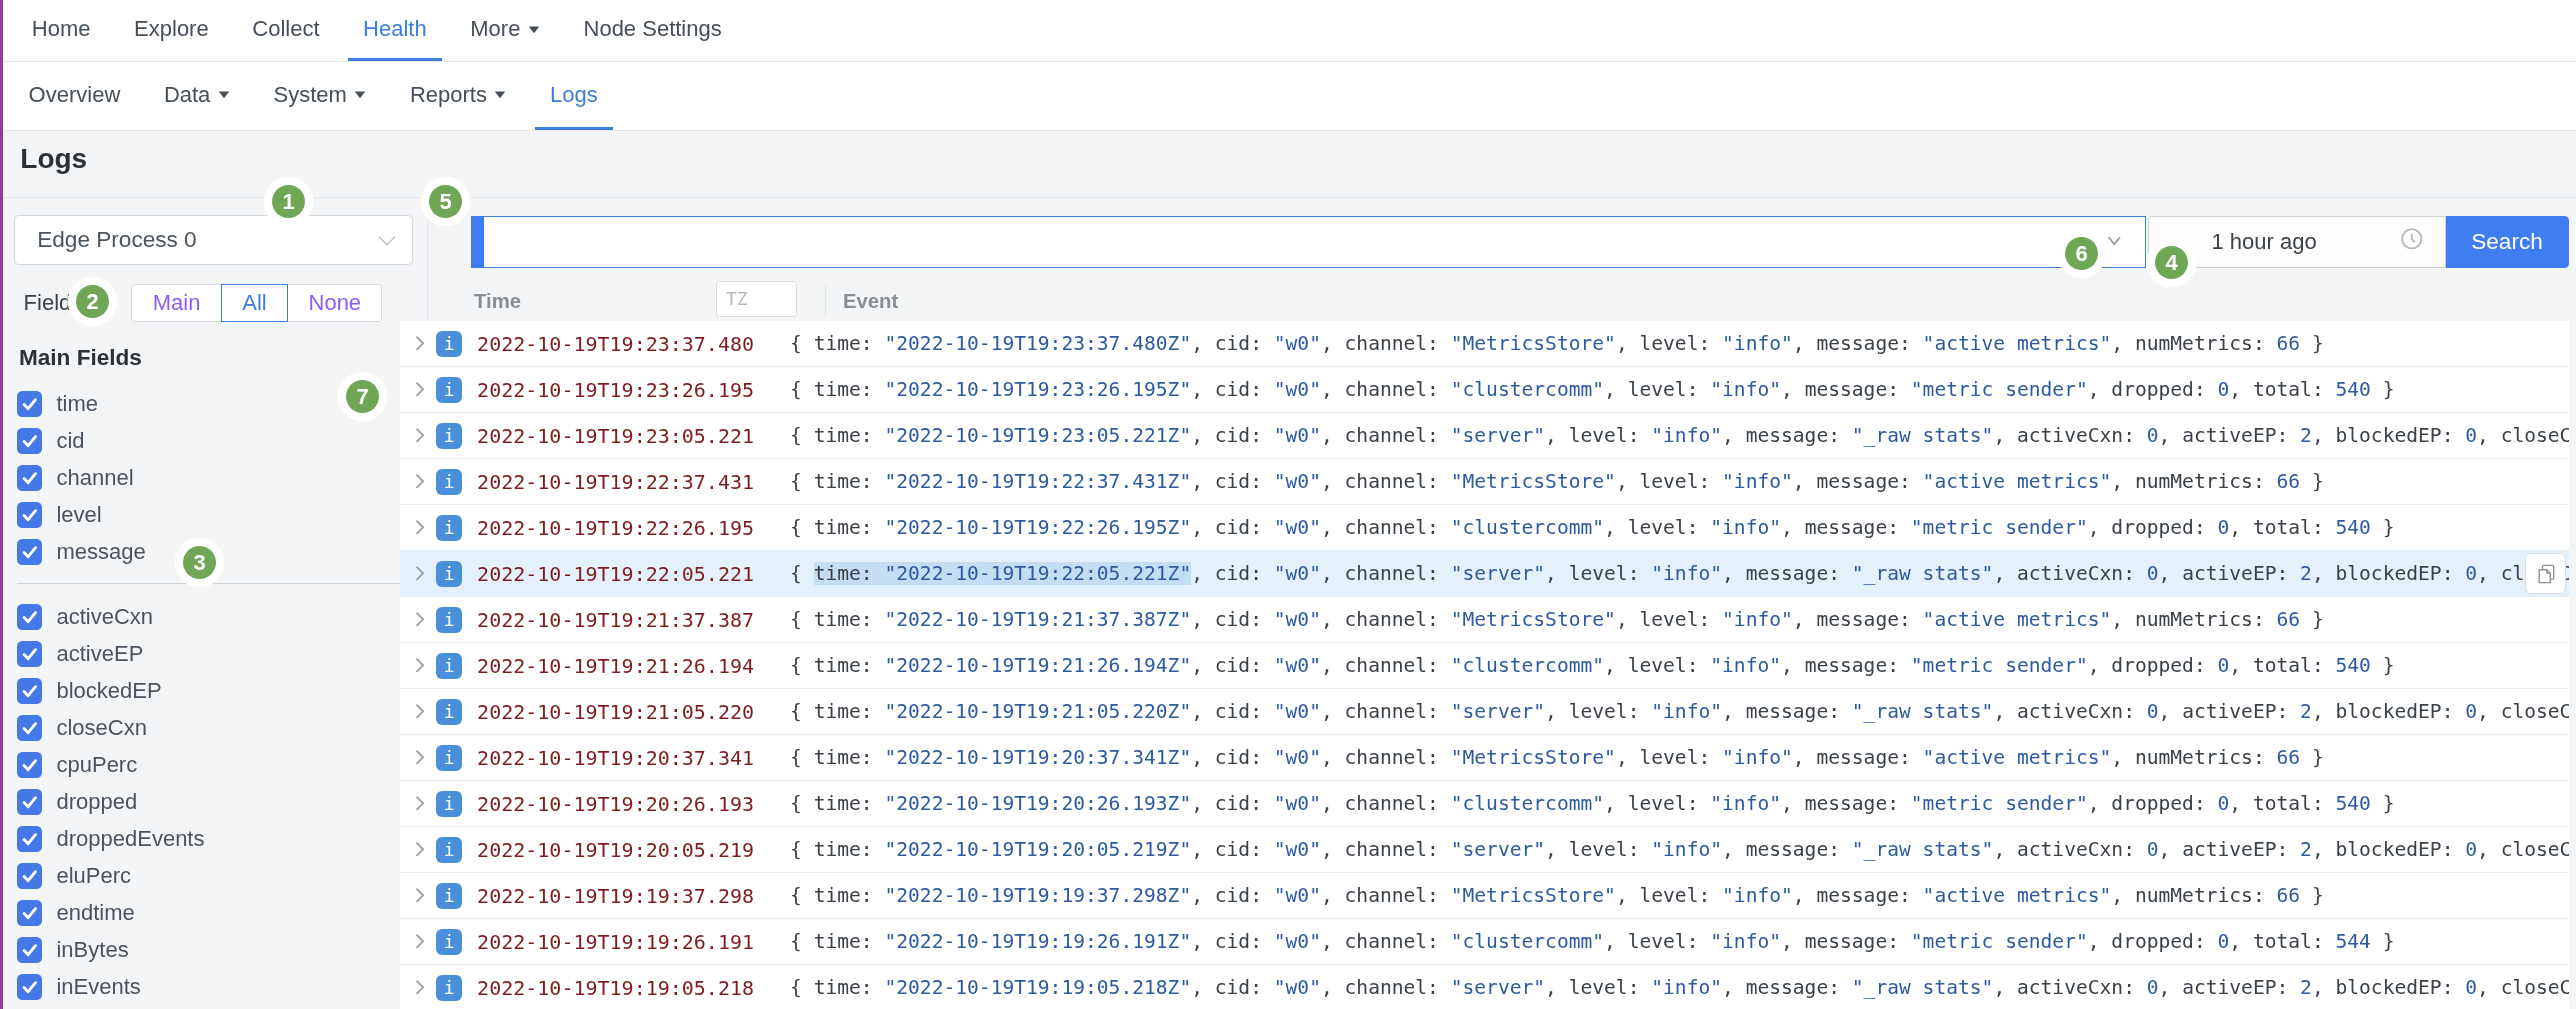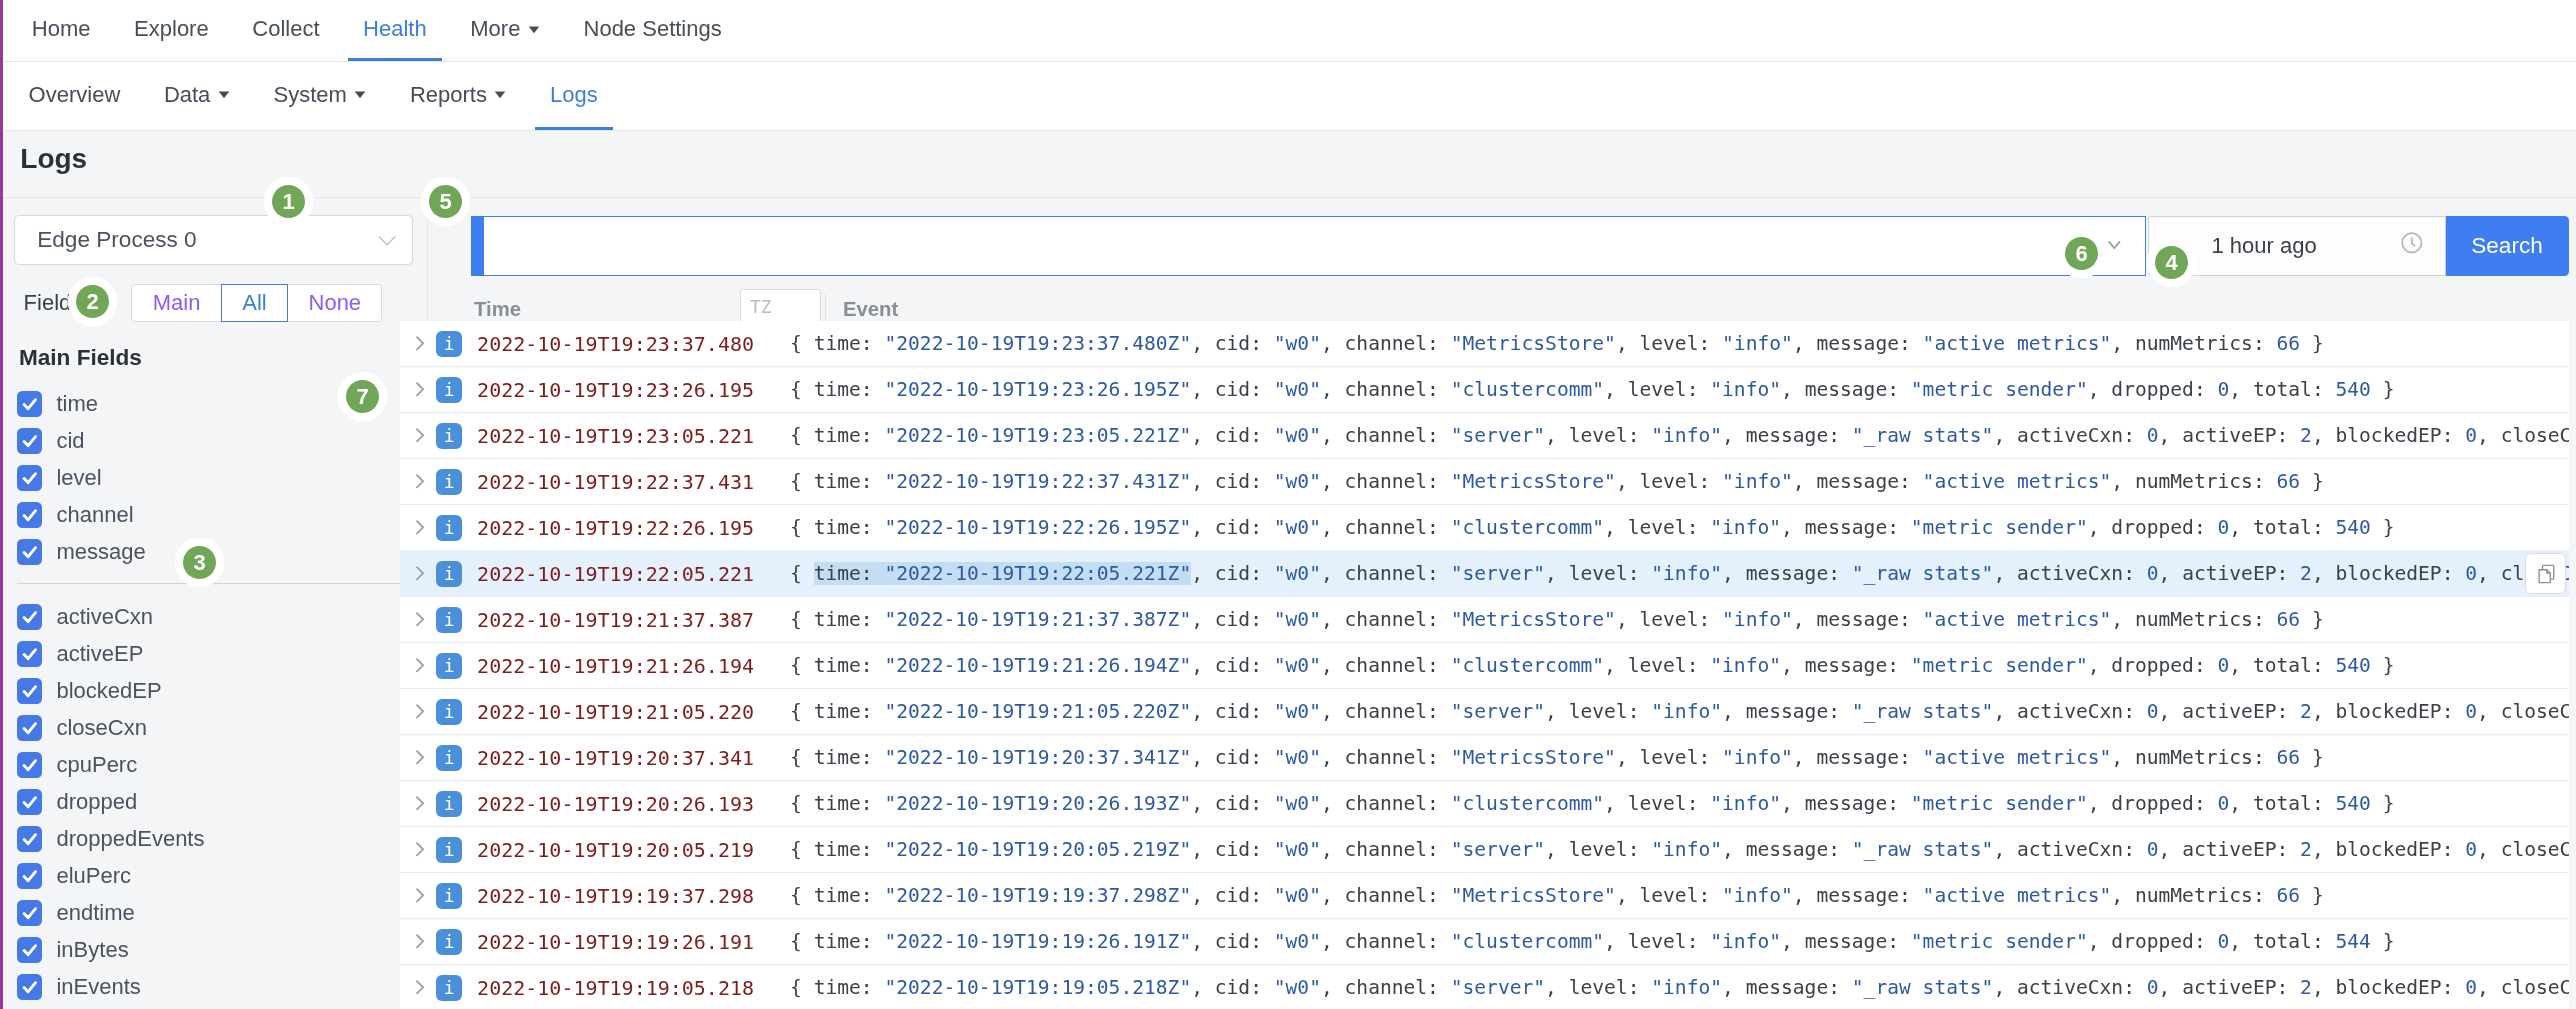--- a/index.html
+++ b/index.html
@@ -41,31 +41,31 @@
   .seg-btn.selected{border-color:var(--accent-blue);color:var(--accent-blue);z-index:2}
   .mf-heading{margin:22.6px 0 0 5.3px;font-size:22.6px;font-weight:bold;color:#2b3138}
   .chk-list{margin-top:15px}
   .chk-row{display:flex;align-items:center;height:37px;cursor:pointer}
   .chk-box{width:25.6px;height:25.6px;border-radius:5.3px;background:var(--checkbox-blue);margin-left:3px;display:flex;align-items:center;justify-content:center;flex:none}
   .chk-label{font-size:22px;color:#4a5360;margin-left:14.3px}
   .group-divider{border:none;border-top:0.8px solid #cfd4d8;margin:12px 10.5px 10.5px 3px}
 
   
   .main{flex:1;position:relative;padding:18px 7.5px 0 43px}
-  .toolbar{display:flex;height:60px}
+  .toolbar{display:flex;height:52px}
   .search-wrap{flex:1;position:relative;border:1.5px solid var(--accent-blue);background:#fff;display:flex;align-items:center}
   .search-bar-accent{width:12px;align-self:stretch;background:var(--button-blue);flex:none}
   .search-input{flex:1;border:none;outline:none;font-size:21px;padding:0 15px;background:transparent;font-family:"Liberation Sans",sans-serif}
   .search-chev{margin-right:19.6px}
   .time-box{width:298px;margin-left:1.5px;border:0.8px solid #cdd3d8;background:#fdfdfe;display:flex;align-items:center;justify-content:space-between;padding:0 19.6px 0 63px;font-size:22px;color:#3a4148;cursor:pointer;border-radius:3px 0 0 3px}
   .search-btn{width:123px;background:var(--button-blue);color:#fff;font-size:22.6px;display:flex;align-items:center;justify-content:center;border:none;border-radius:0 4.5px 4.5px 0;cursor:pointer;font-family:"Liberation Sans",sans-serif}
 
   .thead{margin-top:12px;height:43px;position:relative;border-bottom:1.5px solid #d7dbde;display:flex;align-items:center;color:#878f96;font-size:20.3px;font-weight:bold}
   .th-time{margin-left:3px}
-  .tz-input{position:absolute;left:269px;top:0.8px;width:81px;height:36px;border:0.8px solid #d9dde1;border-radius:3px;background:#fff;font-family:"DejaVu Sans Mono",monospace;font-size:18px;padding:0 9px;color:#4a5360;outline:none}
+  .tz-input{position:absolute;left:245px;top:0.8px;width:81px;height:36px;border:0.8px solid #d9dde1;border-radius:3px;background:#fff;font-family:"DejaVu Sans Mono",monospace;font-size:18px;padding:0 9px;color:#4a5360;outline:none}
   .tz-input::placeholder{color:#b6bcc2}
   .th-vline{position:absolute;left:354px;top:6px;height:30px;border-left:0.8px solid #dfe3e6}
   .th-event{position:absolute;left:372px}
 
   .lrows{position:absolute;left:43px;right:7.5px;top:123px;bottom:-75px;overflow:hidden}
   .lrow{height:46px;display:flex;align-items:center;border-bottom:0.8px solid #e9edf0;background:#fff;position:relative;cursor:pointer}
   .lrow.hl{background:var(--row-highlight)}
   .exp{width:22.6px;margin-left:7.5px;flex:none;display:flex;align-items:center}
   .ibadge{width:26px;height:26px;border-radius:6px;background:var(--info-badge-blue);color:#fff;font-family:"DejaVu Sans Mono",monospace;font-size:18px;display:flex;align-items:center;justify-content:center;margin-left:6px;flex:none}
   .ts{font-family:"DejaVu Sans Mono",monospace;font-size:20px;color:#7f1d1d;margin-left:15px;width:313px;flex:none}
@@ -175,29 +175,29 @@
               </svg>
             </span>
             <span class="chk-label">cid</span>
           </div>
           <div class="chk-row">
             <span class="chk-box">
               <svg width="19.6" height="19.6" viewBox="0 0 24 24">
                 <polyline points="5,13 10,18 19,7" fill="none" stroke="#fff" stroke-width="3.5" stroke-linecap="round" stroke-linejoin="round"></polyline>
               </svg>
             </span>
+            <span class="chk-label">channel</span>
+          </div>
+          <div class="chk-row">
+            <span class="chk-box">
+              <svg width="19.6" height="19.6" viewBox="0 0 24 24">
+                <polyline points="5,13 10,18 19,7" fill="none" stroke="#fff" stroke-width="3.5" stroke-linecap="round" stroke-linejoin="round"></polyline>
+              </svg>
+            </span>
             <span class="chk-label">level</span>
-          </div>
-          <div class="chk-row">
-            <span class="chk-box">
-              <svg width="19.6" height="19.6" viewBox="0 0 24 24">
-                <polyline points="5,13 10,18 19,7" fill="none" stroke="#fff" stroke-width="3.5" stroke-linecap="round" stroke-linejoin="round"></polyline>
-              </svg>
-            </span>
-            <span class="chk-label">channel</span>
           </div>
           <div class="chk-row">
             <span class="chk-box">
               <svg width="19.6" height="19.6" viewBox="0 0 24 24">
                 <polyline points="5,13 10,18 19,7" fill="none" stroke="#fff" stroke-width="3.5" stroke-linecap="round" stroke-linejoin="round"></polyline>
               </svg>
             </span>
             <span class="chk-label">message</span>
           </div>
         </div>

